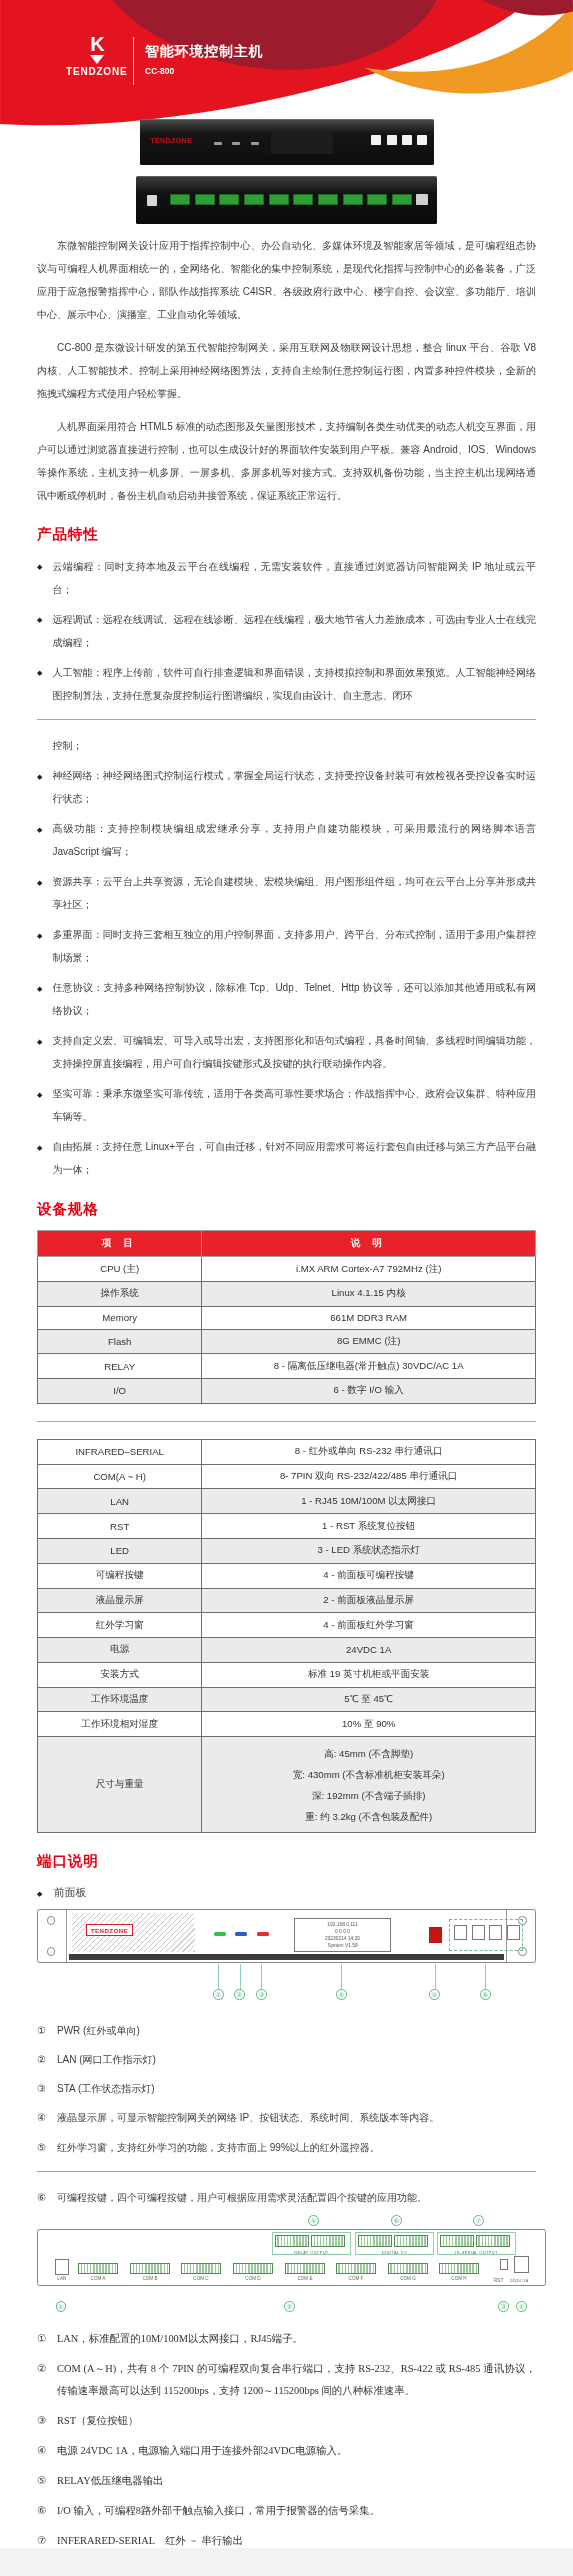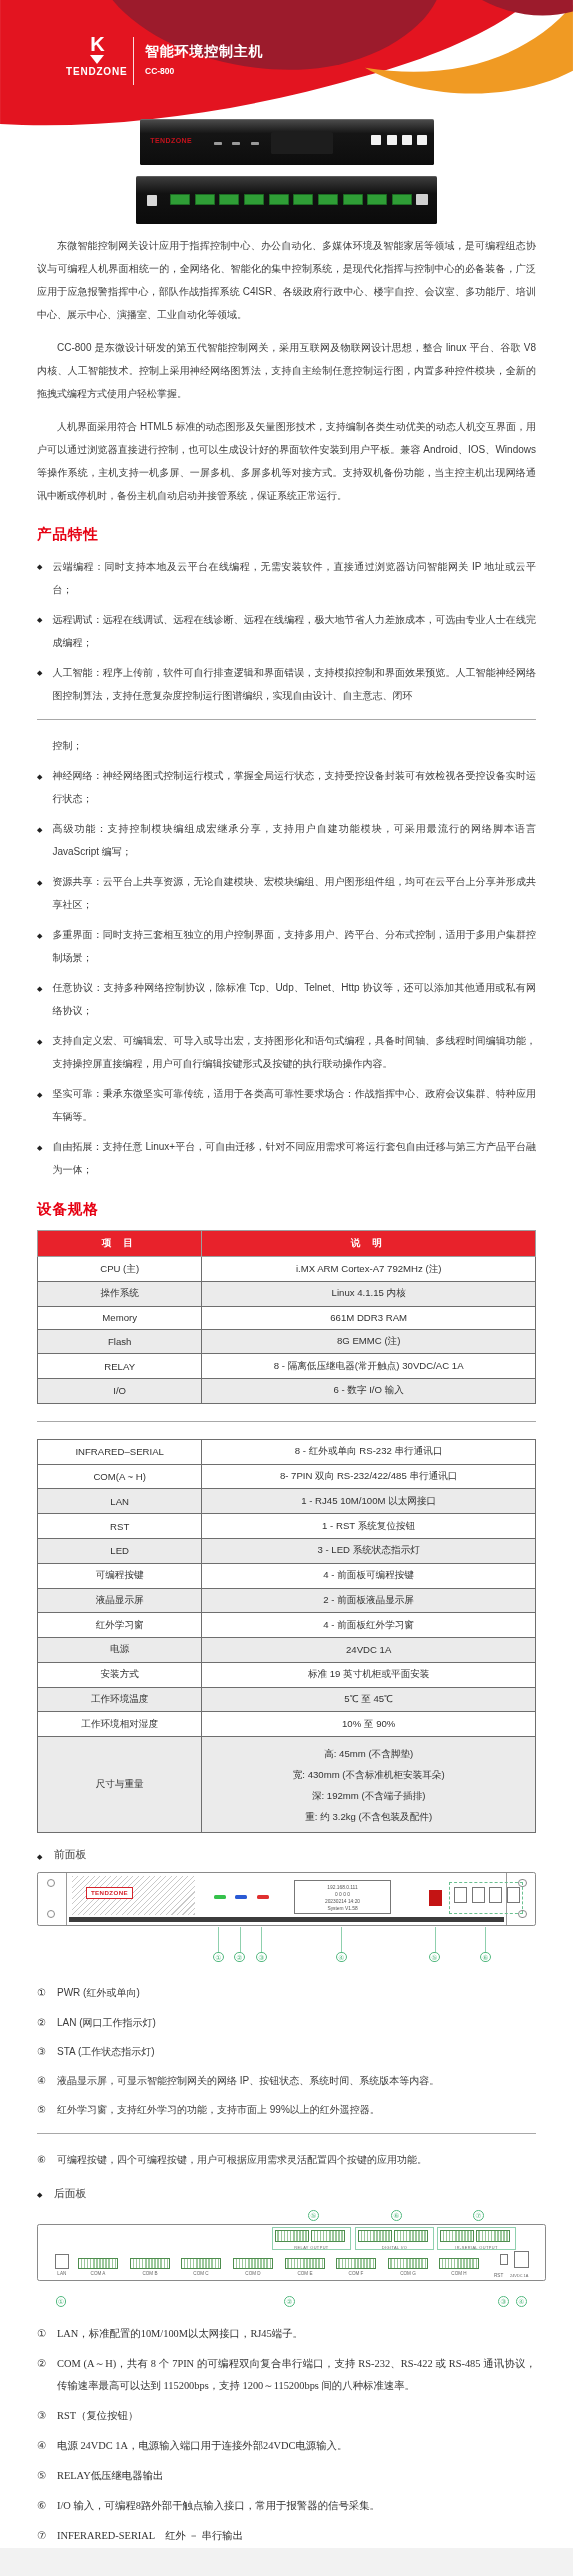--- a/index.html
+++ b/index.html
@@ -296,20 +296,21 @@
       <td>
         <span class="szl">高: 45mm  (不含脚垫)</span>
         <span class="szl">宽: 430mm (不含标准机柜安装耳朵)</span>
         <span class="szl">深: 192mm (不含端子插排)</span>
         <span class="szl">重: 约 3.2kg (不含包装及配件)</span>
       </td>
     </tr>
   </tbody>
     </table>
 
+  <h2 class="sec">端口说明</h2>
 
   <div class="panel-label">
     <span class="dm"></span>
     <span>前面板</span>
   </div>
 
   <div class="fp-wrap">
     <div class="fp">
       <span class="earline" style="left:28px"></span>
       <span class="earline" style="right:28px"></span>
@@ -374,24 +375,20 @@
       </li>
   </ul>
   <hr class="pgline">
   <ul class="notes">
     <li>
         <span class="num">⑥</span>
         <span>可编程按键，四个可编程按键，用户可根据应用需求灵活配置四个按键的应用功能。</span>
       </li>
   </ul>
 
-  <div class="panel-label">
-    <span class="dm"></span>
-    <span>后面板</span>
-  </div>
 
   <div class="rp-wrap">
     <span class="co rp-co-t" style="left:271px">⑤</span>
     <span class="co rp-co-t" style="left:354px">⑥</span>
     <span class="co rp-co-t" style="left:436px">⑦</span>
     <div class="rp">
       <span class="lanbox"></span>
       <span class="lanlabel">LAN</span>
       <span class="grp" style="left:234px; width:79px">
         <span class="tb"></span><span class="tb"></span>

